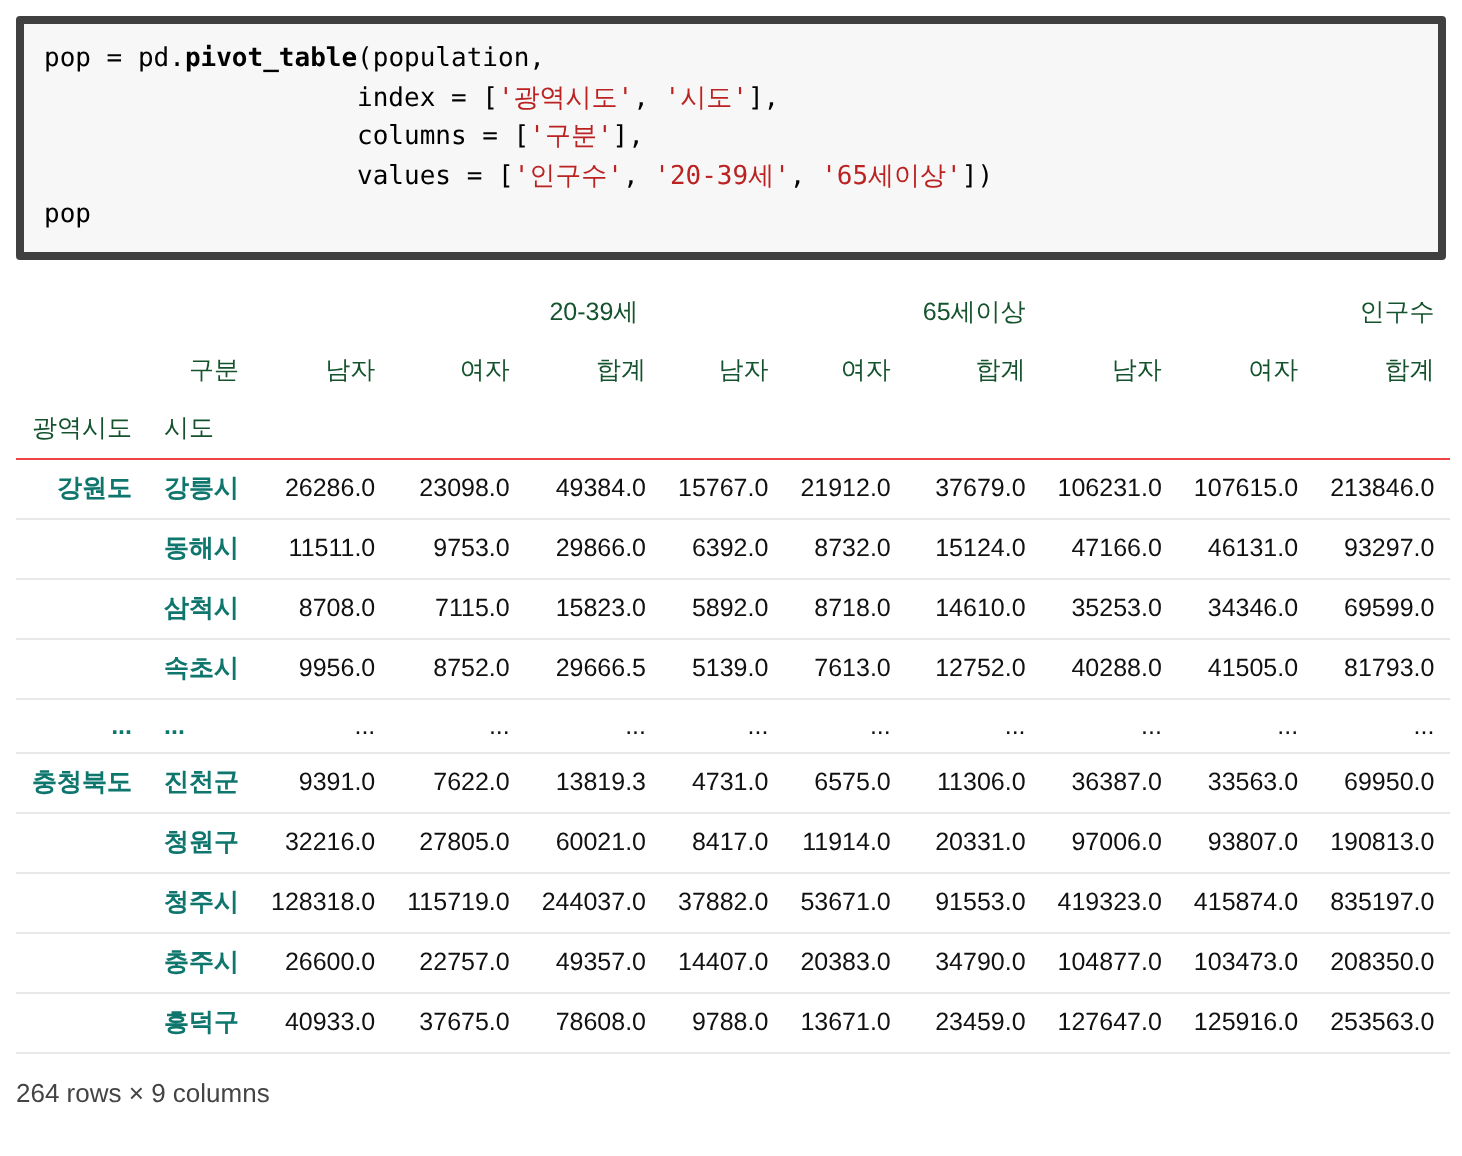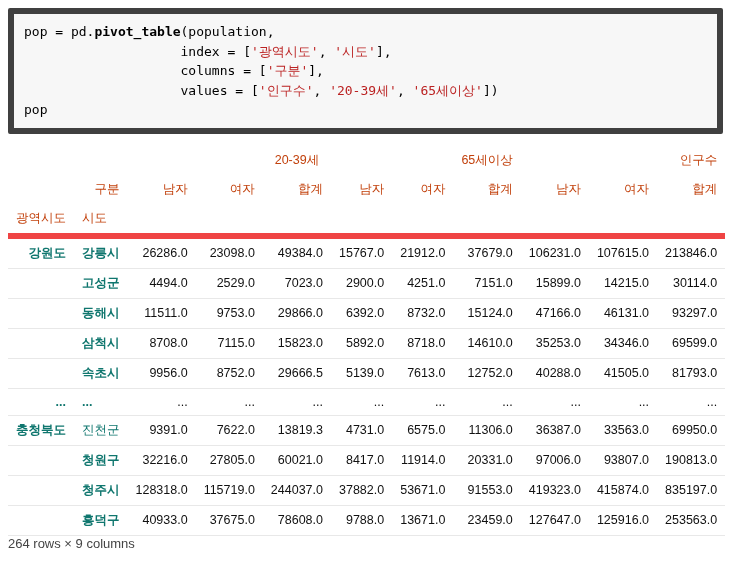--- a/index.html
+++ b/index.html
@@ -6,21 +6,21 @@
     font-family: -apple-system, BlinkMacSystemFont, "Segoe UI", Helvetica, Arial, sans-serif;
     font-size: 13px;
     color: #000;
     margin: 0;
     padding: 8px;
     width: 731px;
     box-sizing: border-box;
   }
   .code-cell {
     background: #f7f7f7;
-    border: 6px solid #404040;
+    border: 4px solid #404040;
     border-radius: 2px;
     padding: 8px 10px;
     font-family: Consolas, Menlo, "DejaVu Sans Mono", monospace;
     font-size: 13px;
     line-height: 1.5;
     white-space: pre;
     overflow-x: auto;
     margin-bottom: 12px;
   }
   .tok-meth { color: #000; }
@@ -33,48 +33,48 @@
     table-layout: auto;
     width: 100%;
   }
   table.df th, table.df td {
     padding: 6px 8px;
     text-align: right;
     white-space: nowrap;
   }
   table.df th {
     font-weight: 400;
-    color: #c2410c;
+    color: #14532d;
   }
   table.df thead th {
     border-bottom: none;
   }
   table.df thead tr.last-header th {
-    border-bottom: 6px solid #ef4444;
+    border-bottom: 1px solid #ef4444;
   }
   table.df tbody th {
     text-align: right;
     font-weight: 600;
     color: #0f766e;
   }
   table.df tbody tr {
     border-bottom: 1px solid #e8e8e8;
   }
   table.df tbody tr:last-child {
     border-bottom: 1px solid #e8e8e8;
   }
   .groups-header th {
     font-weight: 600;
     border-bottom: 1px solid #ccc;
   }
   .index-name-row th {
     font-weight: 600;
   }
   .footer-info {
-    margin-top: 0;
+    margin-top: 12px;
     font-size: 13px;
     color: #444;
   }
   .lvl0 { text-align: right; font-weight: 700; }
 </style>
 </head>
 <body>
 
 <div class="code-cell"><span><span>pop = pd.</span><span class="tok-meth" style="color:#000;font-weight:bold">pivot_table</span><span>(population,</span></span>
 <span><span>                    index = [</span><span class="tok-str">'광역시도'</span><span>, </span><span class="tok-str">'시도'</span><span>],</span></span>
@@ -133,33 +133,20 @@
         <td>49384.0</td>
         <td>15767.0</td>
         <td>21912.0</td>
         <td>37679.0</td>
         <td>106231.0</td>
         <td>107615.0</td>
         <td>213846.0</td>
       </tr>
       <tr>
         <th class="lvl0"></th>
-        <th style="text-align: left; font-weight: 600;">고성군</th>
-        <td>4494.0</td>
-        <td>2529.0</td>
-        <td>7023.0</td>
-        <td>2900.0</td>
-        <td>4251.0</td>
-        <td>7151.0</td>
-        <td>15899.0</td>
-        <td>14215.0</td>
-        <td>30114.0</td>
-      </tr>
-      <tr>
-        <th class="lvl0"></th>
         <th style="text-align: left; font-weight: 600;">동해시</th>
         <td>11511.0</td>
         <td>9753.0</td>
         <td>29866.0</td>
         <td>6392.0</td>
         <td>8732.0</td>
         <td>15124.0</td>
         <td>47166.0</td>
         <td>46131.0</td>
         <td>93297.0</td>
@@ -198,21 +185,21 @@
         <td>...</td>
         <td>...</td>
         <td>...</td>
         <td>...</td>
         <td>...</td>
         <td>...</td>
         <td>...</td>
       </tr>
       <tr>
         <th class="lvl0">충청북도</th>
-        <th style="text-align: center; font-weight: 400;">진천군</th>
+        <th style="text-align: center; font-weight: 700;">진천군</th>
         <td>9391.0</td>
         <td>7622.0</td>
         <td>13819.3</td>
         <td>4731.0</td>
         <td>6575.0</td>
         <td>11306.0</td>
         <td>36387.0</td>
         <td>33563.0</td>
         <td>69950.0</td>
       </tr>
@@ -237,20 +224,33 @@
         <td>244037.0</td>
         <td>37882.0</td>
         <td>53671.0</td>
         <td>91553.0</td>
         <td>419323.0</td>
         <td>415874.0</td>
         <td>835197.0</td>
       </tr>
       <tr>
         <th class="lvl0"></th>
+        <th style="text-align: left; font-weight: 600;">충주시</th>
+        <td>26600.0</td>
+        <td>22757.0</td>
+        <td>49357.0</td>
+        <td>14407.0</td>
+        <td>20383.0</td>
+        <td>34790.0</td>
+        <td>104877.0</td>
+        <td>103473.0</td>
+        <td>208350.0</td>
+      </tr>
+      <tr>
+        <th class="lvl0"></th>
         <th style="text-align: left; font-weight: 600;">흥덕구</th>
         <td>40933.0</td>
         <td>37675.0</td>
         <td>78608.0</td>
         <td>9788.0</td>
         <td>13671.0</td>
         <td>23459.0</td>
         <td>127647.0</td>
         <td>125916.0</td>
         <td>253563.0</td>

